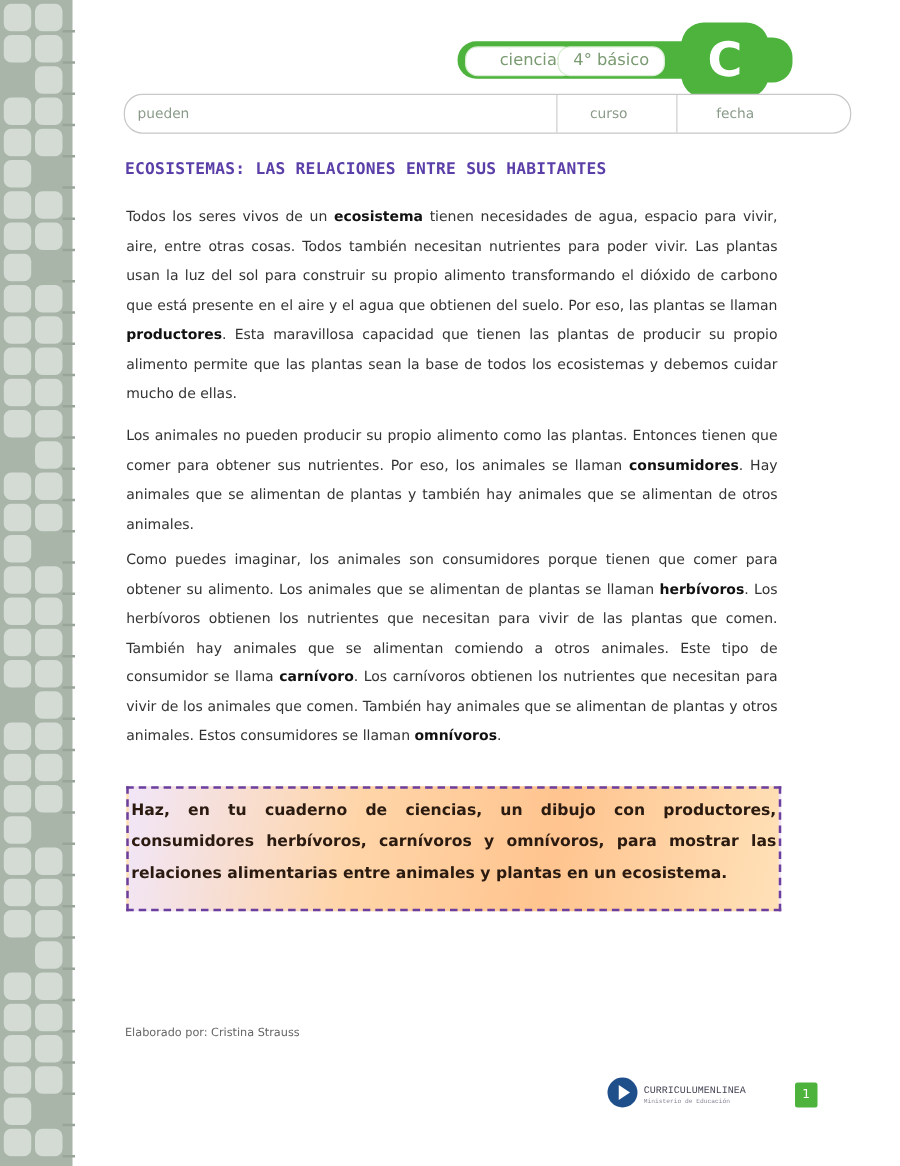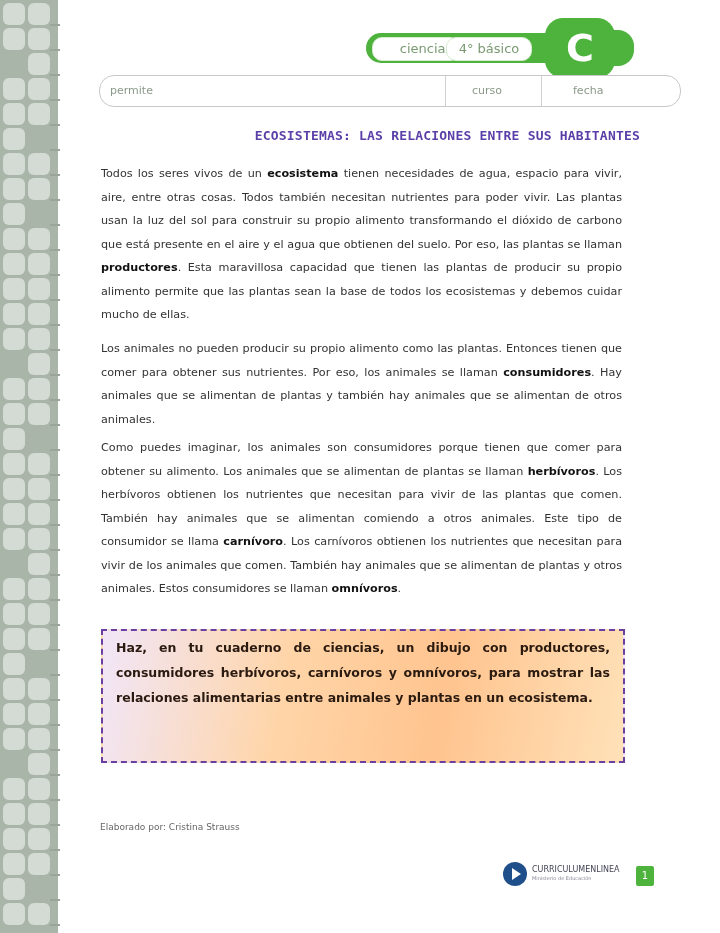--- a/index.html
+++ b/index.html
@@ -18,34 +18,34 @@
   .c-badge { position:absolute; left:545px; top:18px; width:70px; height:60px; border-radius:18px; background:#4db33d; color:#fff; font-family:"DejaVu Sans", sans-serif; font-weight:bold; font-size:38px; line-height:60px; text-align:center; }
   .c-tail { position:absolute; left:610px; top:30px; width:24px; height:36px; border-radius:0 16px 16px 0; background:#4db33d; }
 
   .field-row { position:absolute; left:99px; top:75px; width:580px; height:30px; border:1.5px solid #c8c8c8; border-radius:15px; background:#fff; }
   .field { position:absolute; top:0; height:30px; font-size:11px; color:#8a9a88; line-height:30px; }
   .field.name { left:10px; }
   .sep { position:absolute; top:0; width:1px; height:30px; background:#d0d0d0; }
   .field.curso { left:372px; }
   .field.fecha { left:448px;margin-left:25px; }
 
-  .title { position:absolute; left:100px; top:128px; width:540px; text-align:right; font-family:"DejaVu Sans Mono", monospace; font-weight:bold; font-size:13px; color:#5b3fa8; letter-spacing:0.2px; }
+  .title { position:absolute; left:100px; top:128px; width:540px; text-align:left; font-family:"DejaVu Sans Mono", monospace; font-weight:bold; font-size:13px; color:#5b3fa8; letter-spacing:0.2px; }
 
   .body-text { position:absolute; left:101px; width:521px; font-family:"DejaVu Sans", sans-serif; font-size:11.2px; line-height:23.5px; color:#333; text-align:justify; }
   .p1 { top:162px; }
   .p2 { top:337px; }
   .p3 { top:436px; }
   .body-text b { color:#111; }
 
-  .task-box { position:absolute; left:101px; top:629px; width:524px; height:134px; border:2.5px dashed #6b3fa0; background:linear-gradient(100deg,#f1e6f8 0%,#ffd5a8 35%,#ffc48f 65%,#ffe1b8 100%); box-sizing:border-box; padding:4px 13px; }
+  .task-box { position:absolute; left:101px; top:629px; width:524px; height:100px; border:2.5px dashed #6b3fa0; background:linear-gradient(100deg,#f1e6f8 0%,#ffd5a8 35%,#ffc48f 65%,#ffe1b8 100%); box-sizing:border-box; padding:4px 2px; }
   .task-text { font-family:"DejaVu Sans", sans-serif; font-weight:bold; font-size:12.5px; line-height:25px; color:#2a1a10; text-align:justify; }
 
   .credit { position:absolute; left:100px; top:822px; font-size:9px; color:#666; }
 
-  .logo { position:absolute; left:503px; top:862px; display:flex; align-items:center; }
+  .logo { position:absolute; left:486px; top:862px; display:flex; align-items:flex-end;font-family:Liberation Mono, monospace; }
   .logo-circle { width:24px; height:24px; border-radius:50%; background:#1f4f8a; position:relative; }
   .logo-circle::after { content:""; position:absolute; left:9px; top:6px; border-left:9px solid #fff; border-top:6px solid transparent; border-bottom:6px solid transparent; }
   .logo-text { margin-left:5px; font-size:8px; color:#445; line-height:9px; }
   .logo-sub { font-size:5px; color:#889; }
   .page-num { position:absolute; left:636px; top:866px; width:18px; height:20px; background:#4db33d; color:#fff; font-size:10px; line-height:20px; text-align:center; border-radius:2px; }
 </style>
 </head>
 <body>
 
 <div class="strip">
@@ -166,21 +166,21 @@
     </div>
 </div>
 
 <div class="header-pill"></div>
 <div class="tag subject">ciencias</div>
 <div class="tag grade">4° básico</div>
 <div class="c-tail"></div>
 <div class="c-badge">C</div>
 
 <div class="field-row">
-  <span class="field name">permite</span>
+  <span class="field name">pueden</span>
   <div class="sep" style="left:345px"></div>
   <span class="field curso">curso</span>
   <div class="sep" style="left:441px"></div>
   <span class="field fecha">fecha</span>
 </div>
 
 <div class="title">ECOSISTEMAS: LAS RELACIONES ENTRE SUS HABITANTES</div>
 
 <div class="body-text p1"><span>Todos los seres vivos de un </span><b>ecosistema</b><span> tienen necesidades de agua, espacio para vivir, aire, entre otras cosas. Todos también necesitan nutrientes para poder vivir. Las plantas usan la luz del sol para construir su propio alimento transformando el dióxido de carbono que está presente en el aire y el agua que obtienen del suelo. Por eso, las plantas se llaman </span><b>productores</b><span>. Esta maravillosa capacidad que tienen las plantas de producir su propio alimento permite que las plantas sean la base de todos los ecosistemas y debemos cuidar mucho de ellas.</span></div>
 

